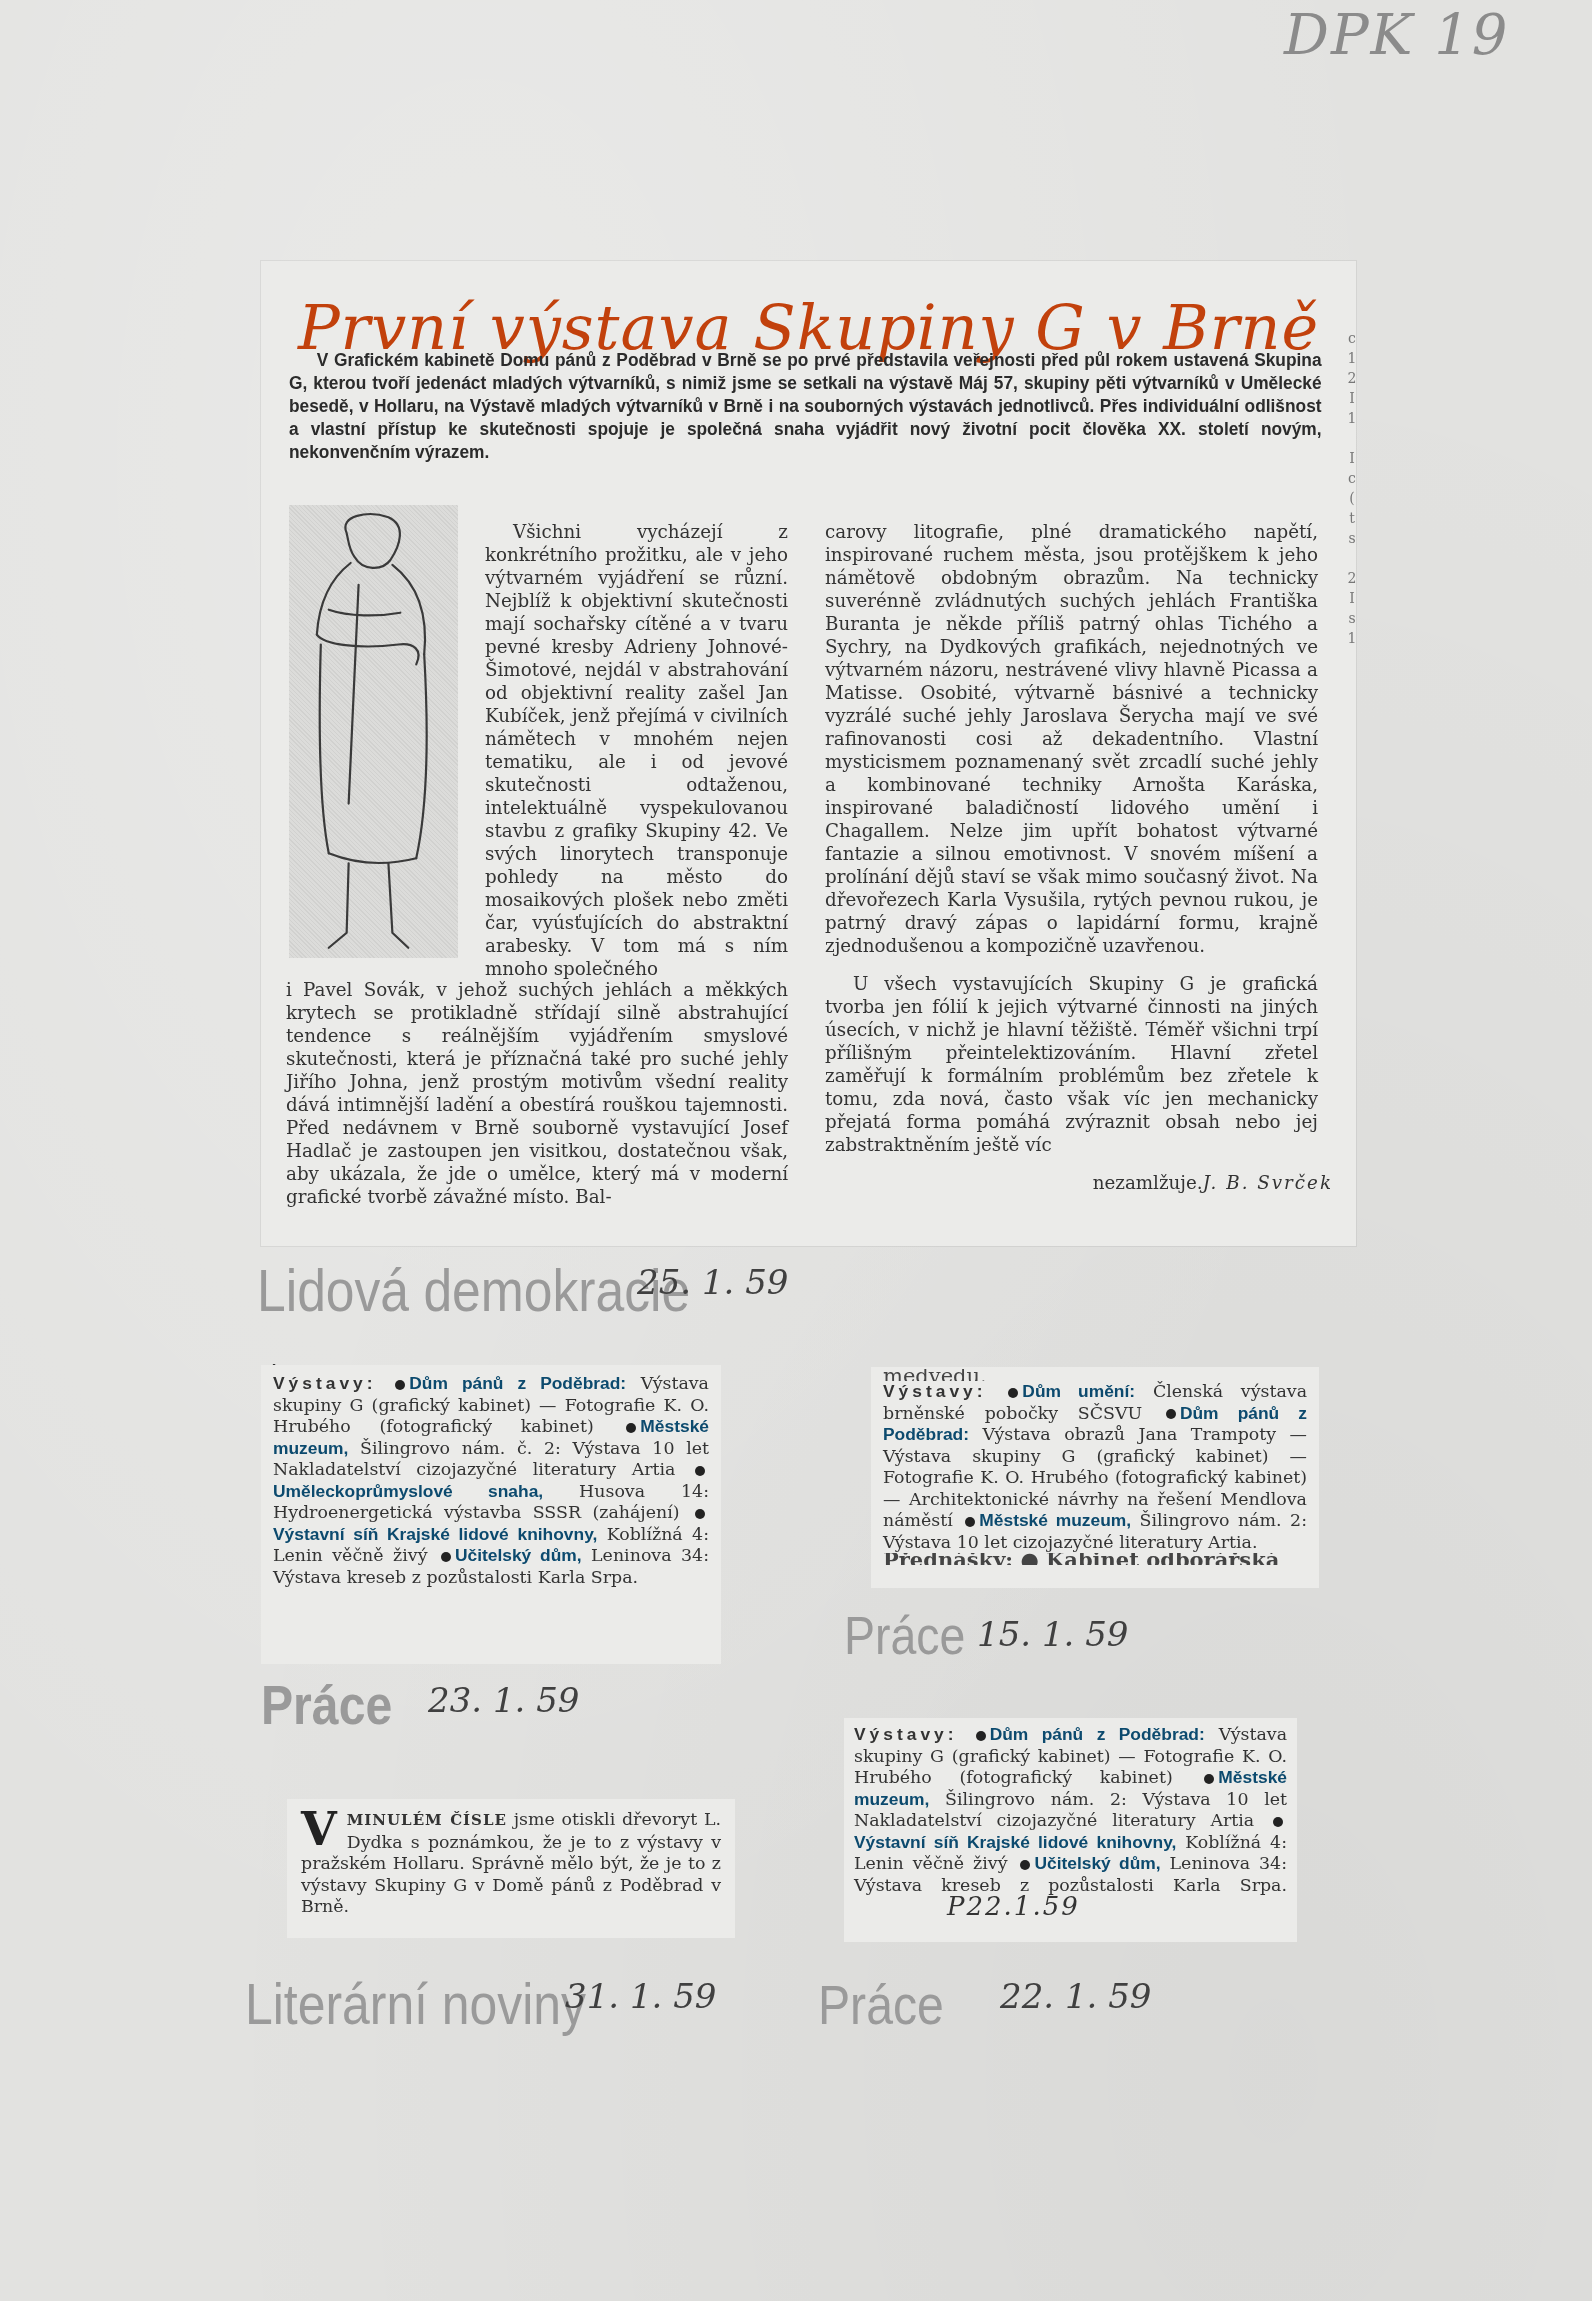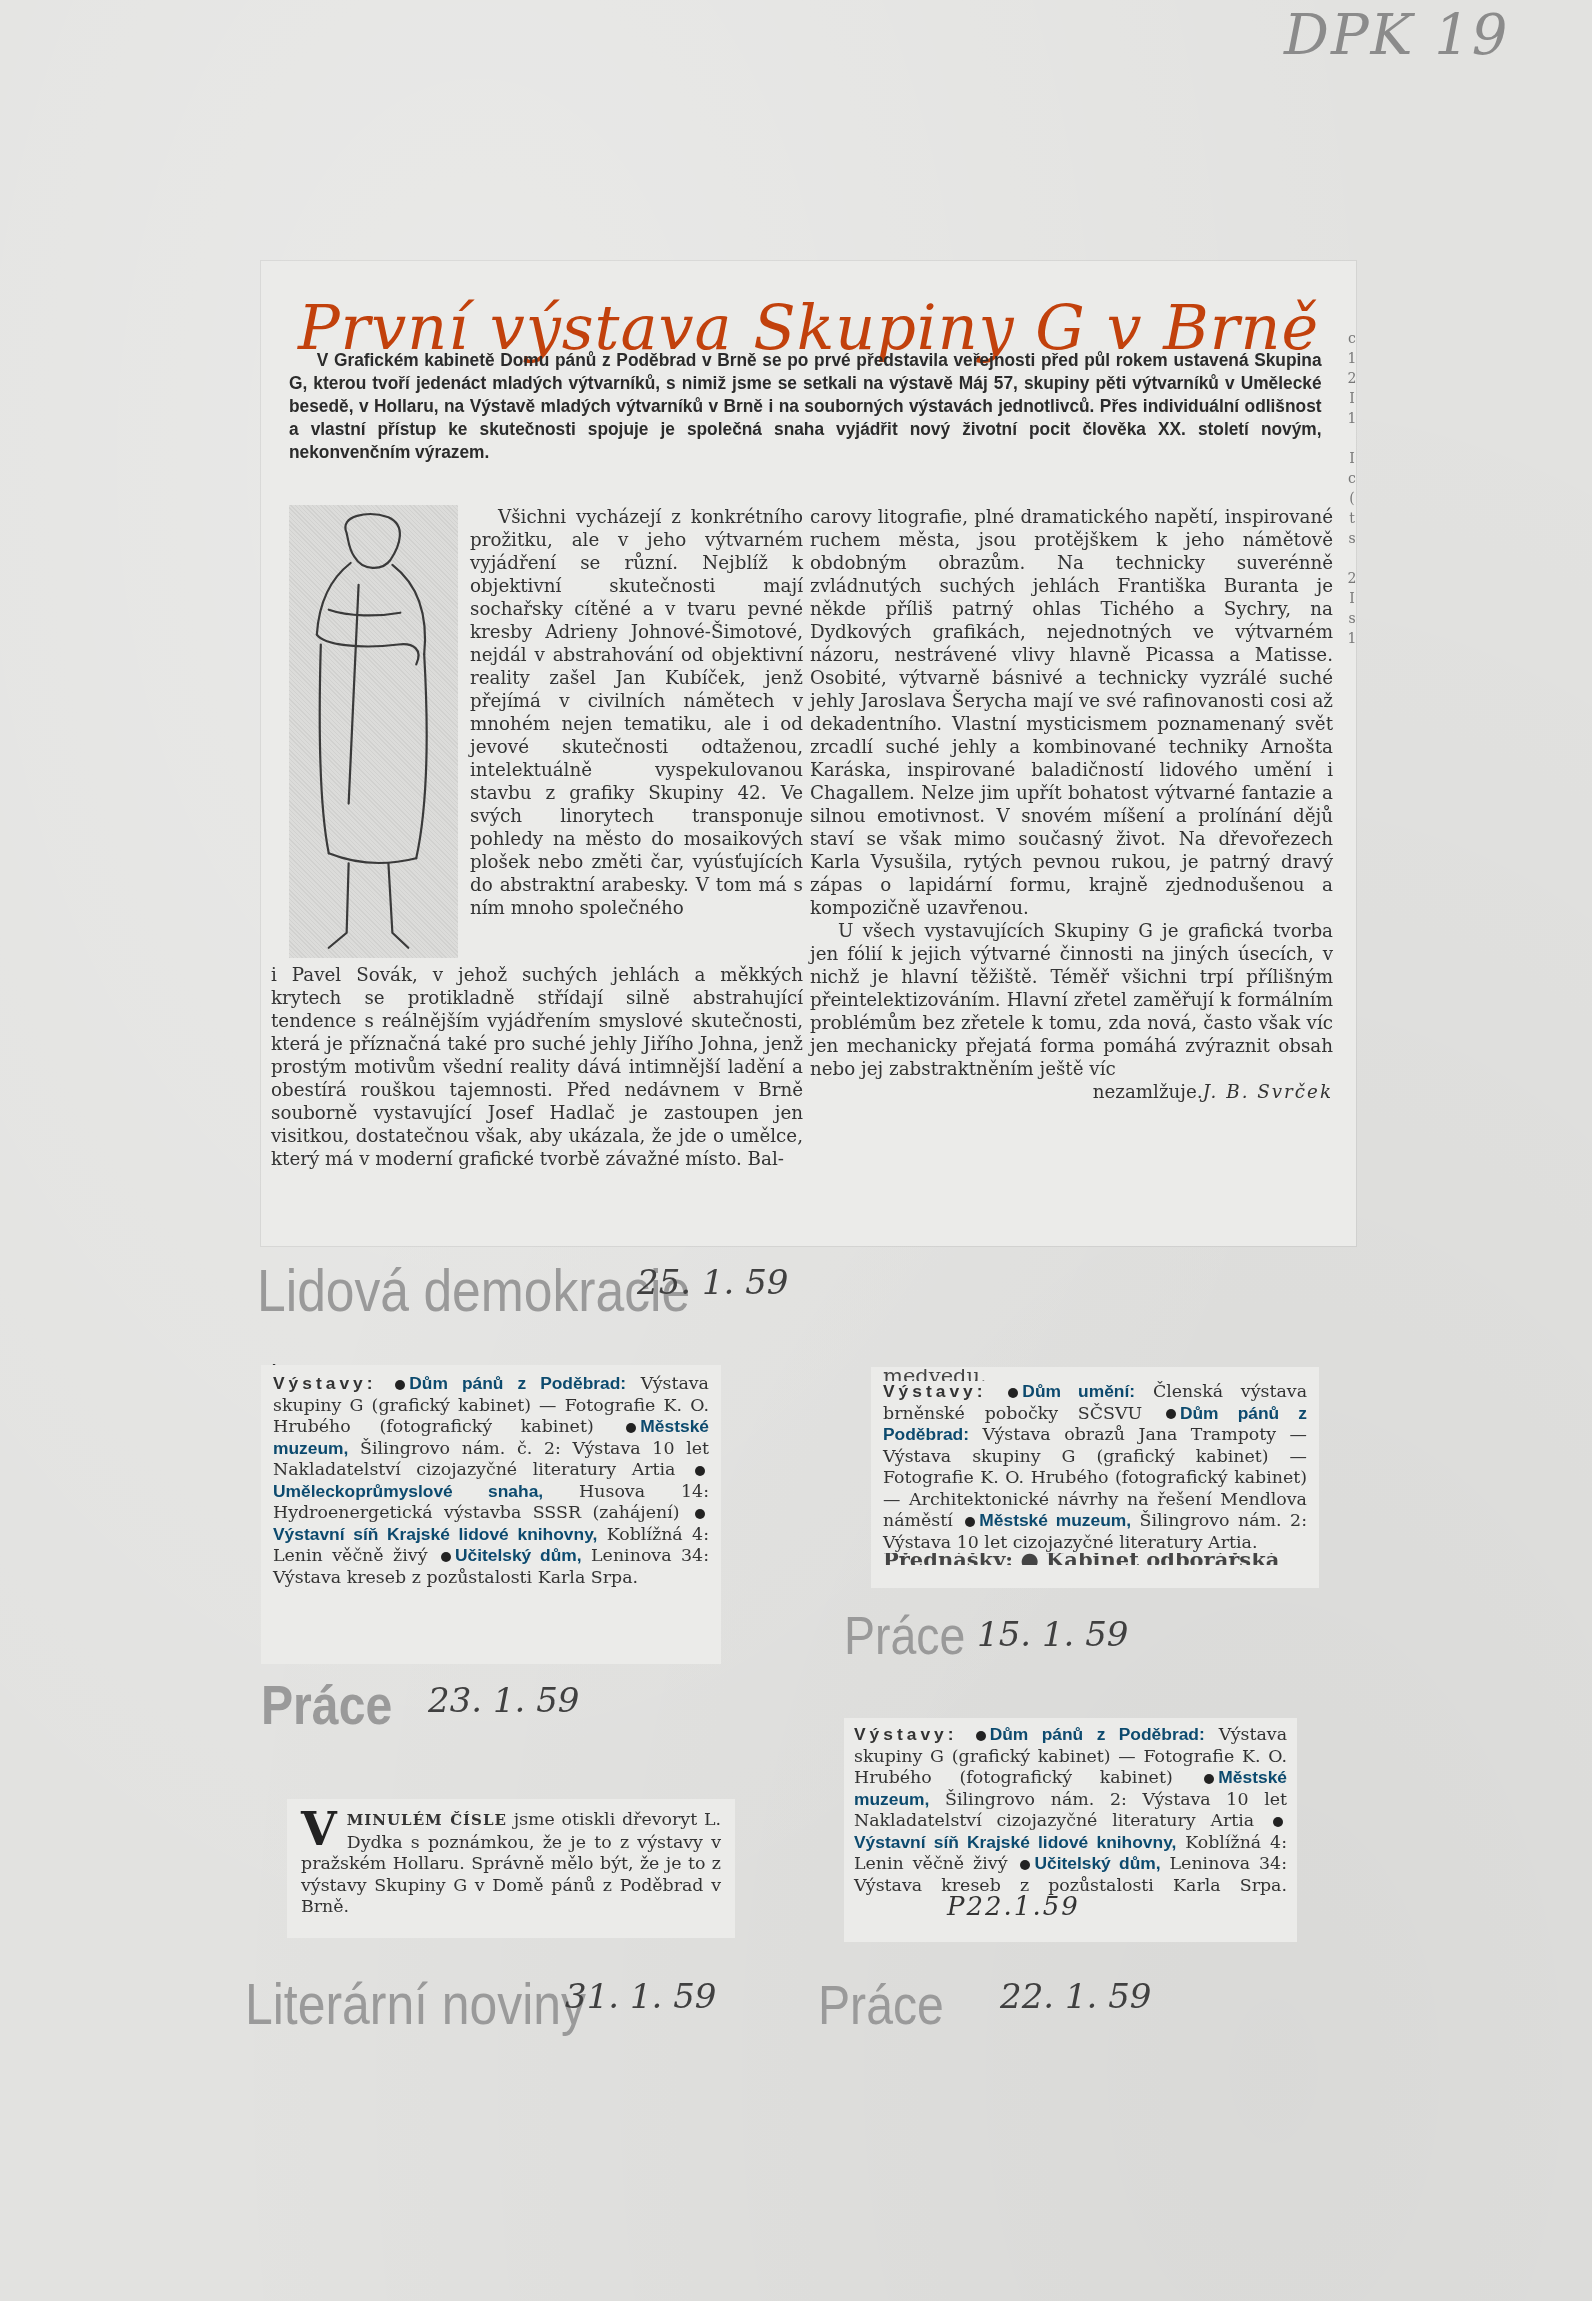--- a/index.html
+++ b/index.html
@@ -35,21 +35,21 @@
   .lead {
     position:absolute; left:28px; top:88px; width:1043px;
     font-family:"Liberation Sans", sans-serif; font-weight:bold;
     font-size:17.5px; line-height:23px; text-align:justify; color:#2b2b2b;
     text-indent:28px; transform:scaleX(0.99); transform-origin:left top;
   }
   .col {
     position:absolute; font-family:"DejaVu Serif", serif; font-size:18.3px;
     line-height:23px; text-align:justify; color:#333;
   }
-  .col p { margin:0; }
+  .col p { margin:15px; }
   .col .ind { text-indent:28px; }
   .col-left-top { left:209px; top:244px; width:333px; }
   .col-left-bottom { left:10px; top:702px; width:532px; }
   .col-right { left:549px; top:244px; width:523px; }
   .byline-row { display:flex; justify-content:flex-end; }
   .byline { font-style:italic; letter-spacing:2px; }
   .sketch {
     position:absolute; left:28px; top:244px; width:169px; height:453px;
     background:
       repeating-linear-gradient(45deg, rgba(0,0,0,0.05) 0 1px, transparent 1px 3px),

